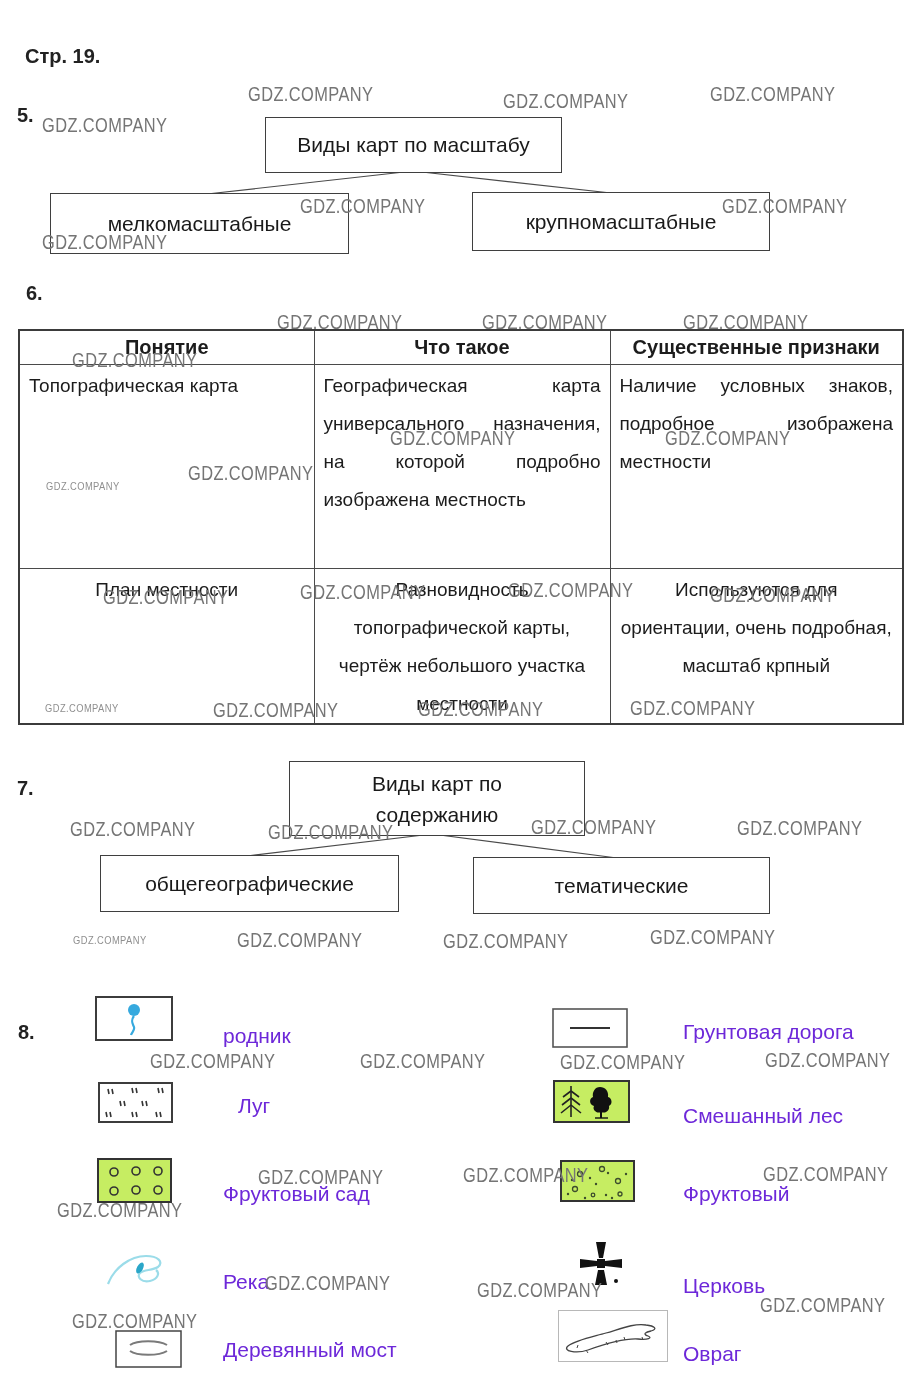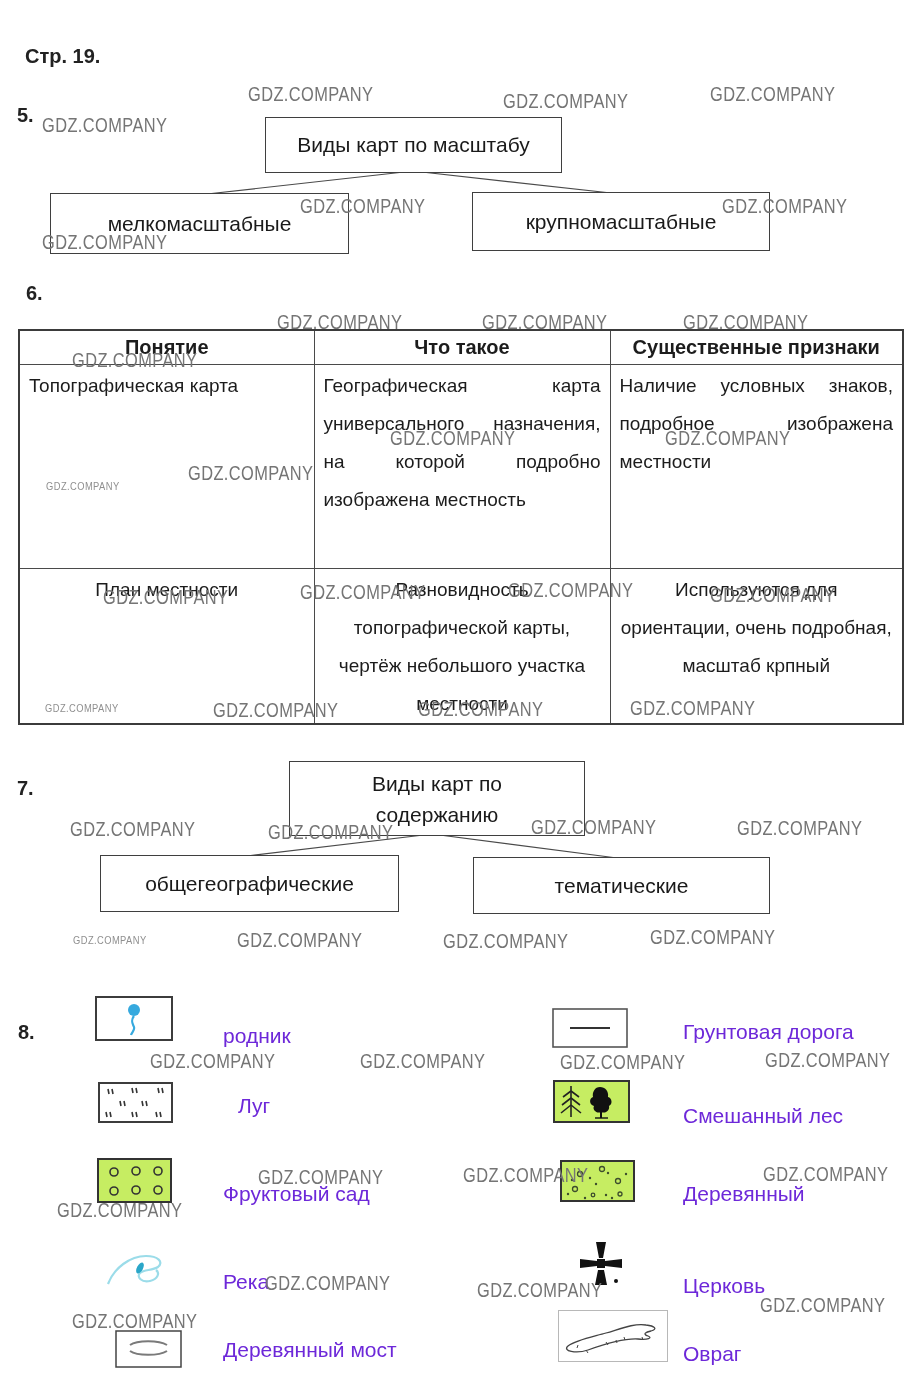--- a/index.html
+++ b/index.html
@@ -180,21 +180,21 @@
         <circle cx="30" cy="18" r="1.2"></circle>
         <circle cx="48" cy="13" r="1.2"></circle>
       <circle cx="25" cy="38" r="1.2"></circle>
         <circle cx="46" cy="35" r="1.2"></circle>
         <circle cx="66" cy="14" r="1.2"></circle>
       <circle cx="52" cy="38" r="1.2"></circle>
         <circle cx="36" cy="24" r="1.2"></circle>
         <circle cx="8" cy="34" r="1.2"></circle>
     </g>
   </svg>
-  <div class="sym-label" style="left:683px;top:1182px">Деревянный</div>
+  <div class="sym-label" style="left:683px;top:1182px">Фруктовый</div>
 
   <svg class="sym-icon" style="left:100px;top:1246px" width="72" height="48">
     <path d="M8 38 C14 22 30 10 46 10 C58 10 64 16 58 21 C52 25 44 23 40 27 C36 31 42 37 50 35 C58 33 60 27 56 24" stroke="#9bdce9" stroke-width="2.2" fill="none"></path>
     <ellipse cx="40" cy="22" rx="3" ry="6" fill="#2aa6c8" transform="rotate(28 40 22)"></ellipse>
   </svg>
   <div class="sym-label" style="left:223px;top:1270px">Река</div>
 
   <svg class="sym-icon" style="left:577px;top:1240px" width="48" height="48">
     <g fill="#111">
       <polygon points="19,2 29,2 26,18 22,18"></polygon>

